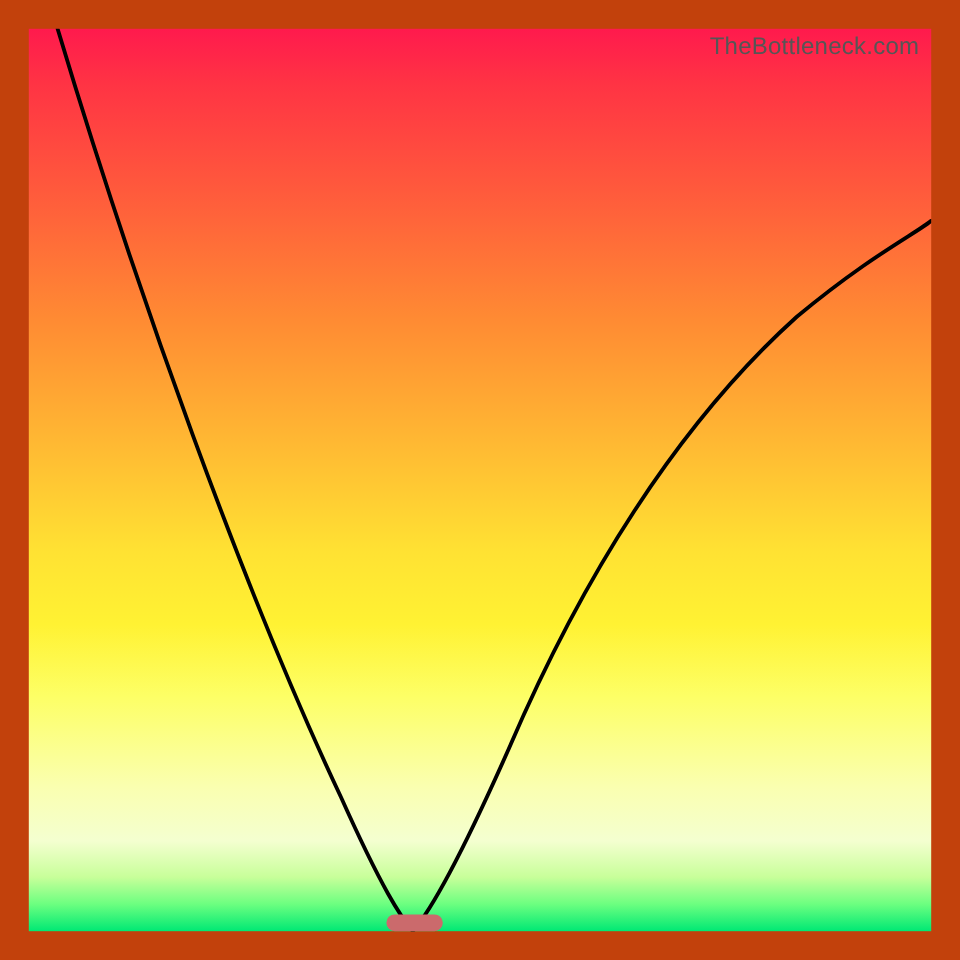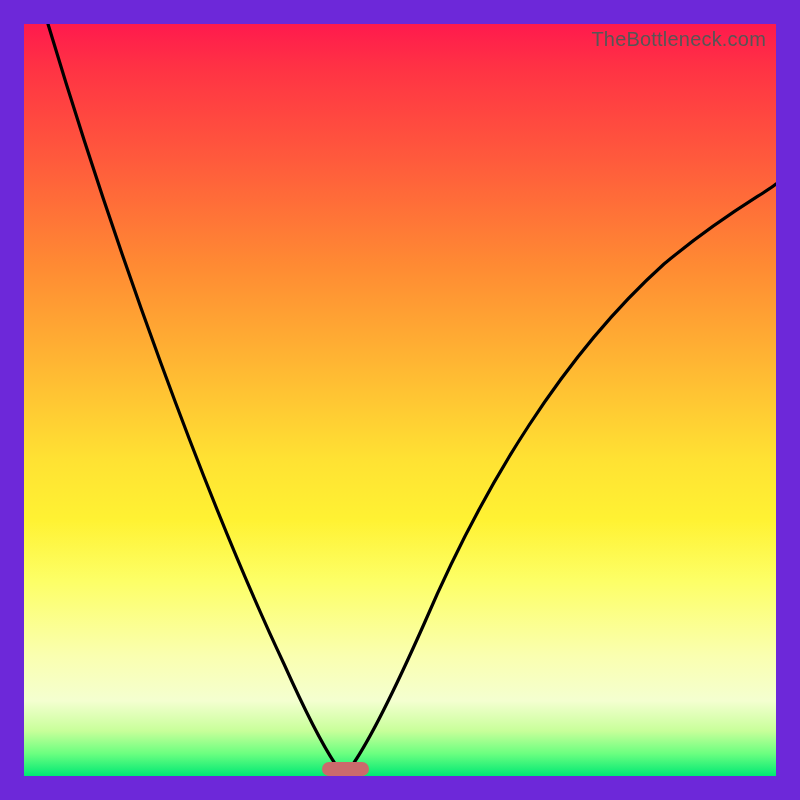--- a/index.html
+++ b/index.html
@@ -1,20 +1,20 @@
 <!DOCTYPE html>
 <html><head>
 <meta charset="utf-8">
 <style>
   * { margin: 0; padding: 0; box-sizing: border-box; }
   html, body { width: 800px; height: 800px; overflow: hidden; }
   .frame {
     width: 800px;
     height: 800px;
-    background: #6d28d9;
+    background: #c2410c;
     position: relative;
   }
   .plot-area {
     position: absolute;
     left: 24px;
     top: 24px;
     width: 752px;
     height: 752px;
     background: linear-gradient(to bottom,
       #ff1a4d 0%,

